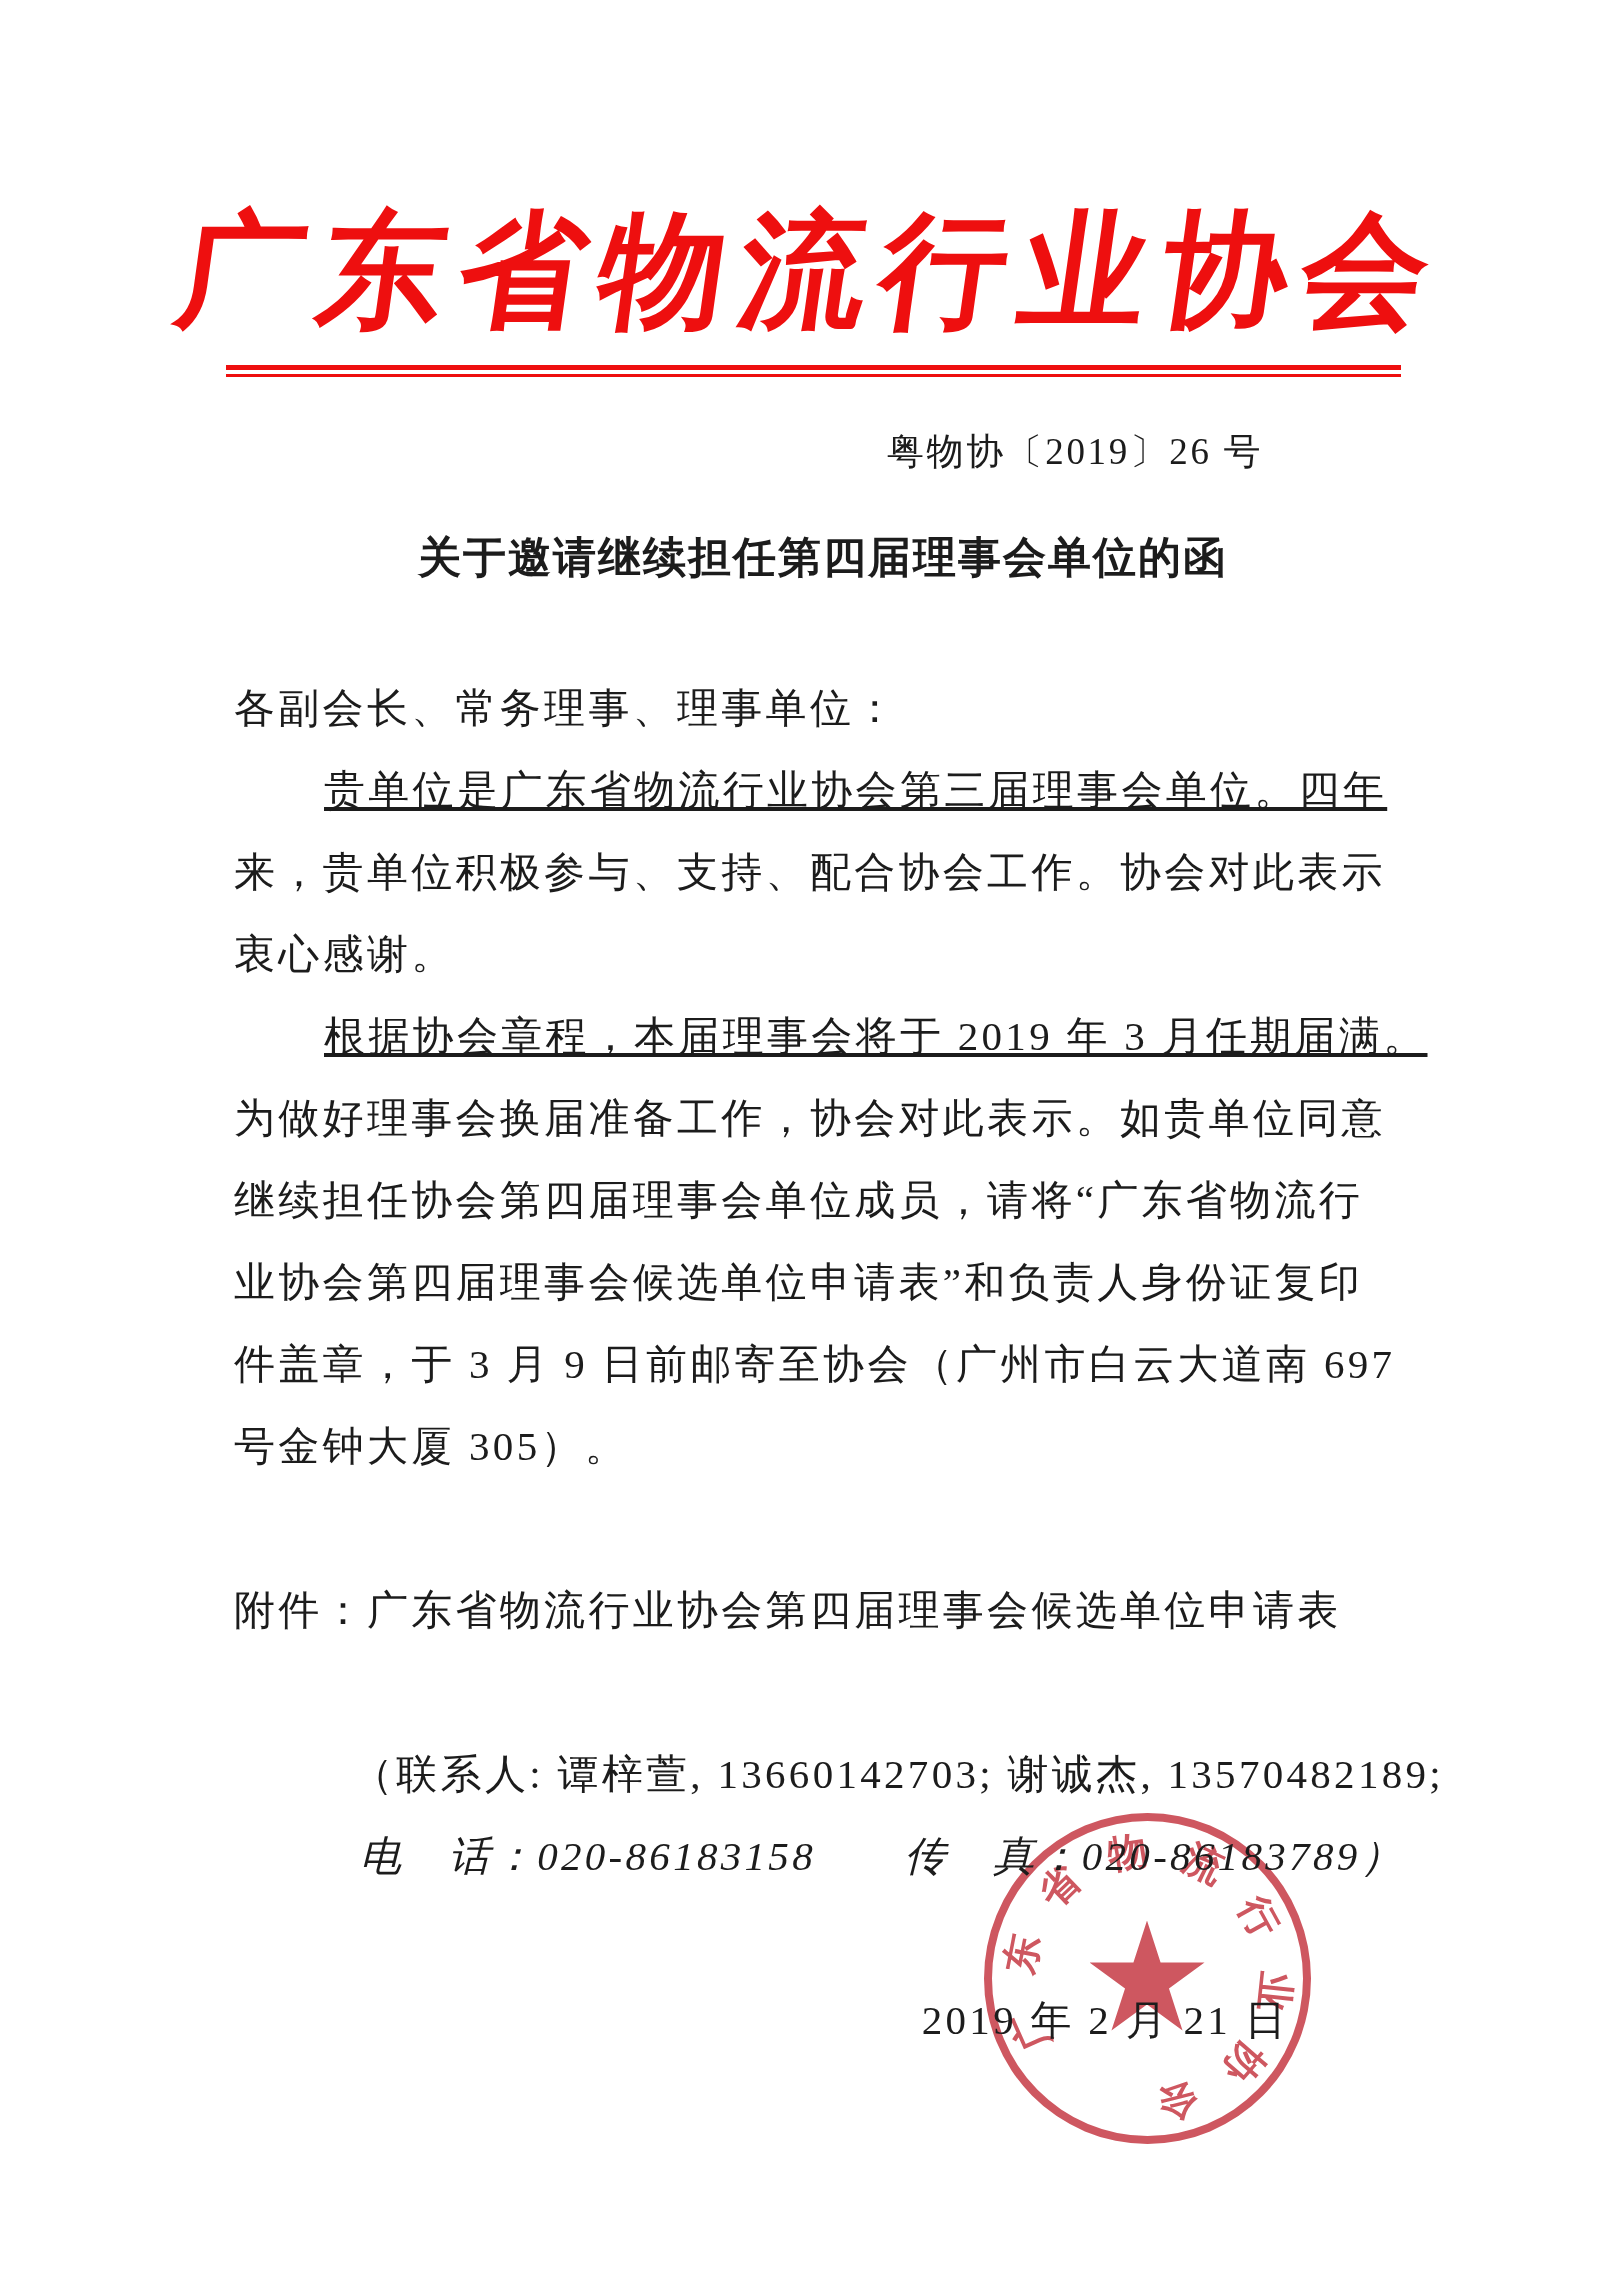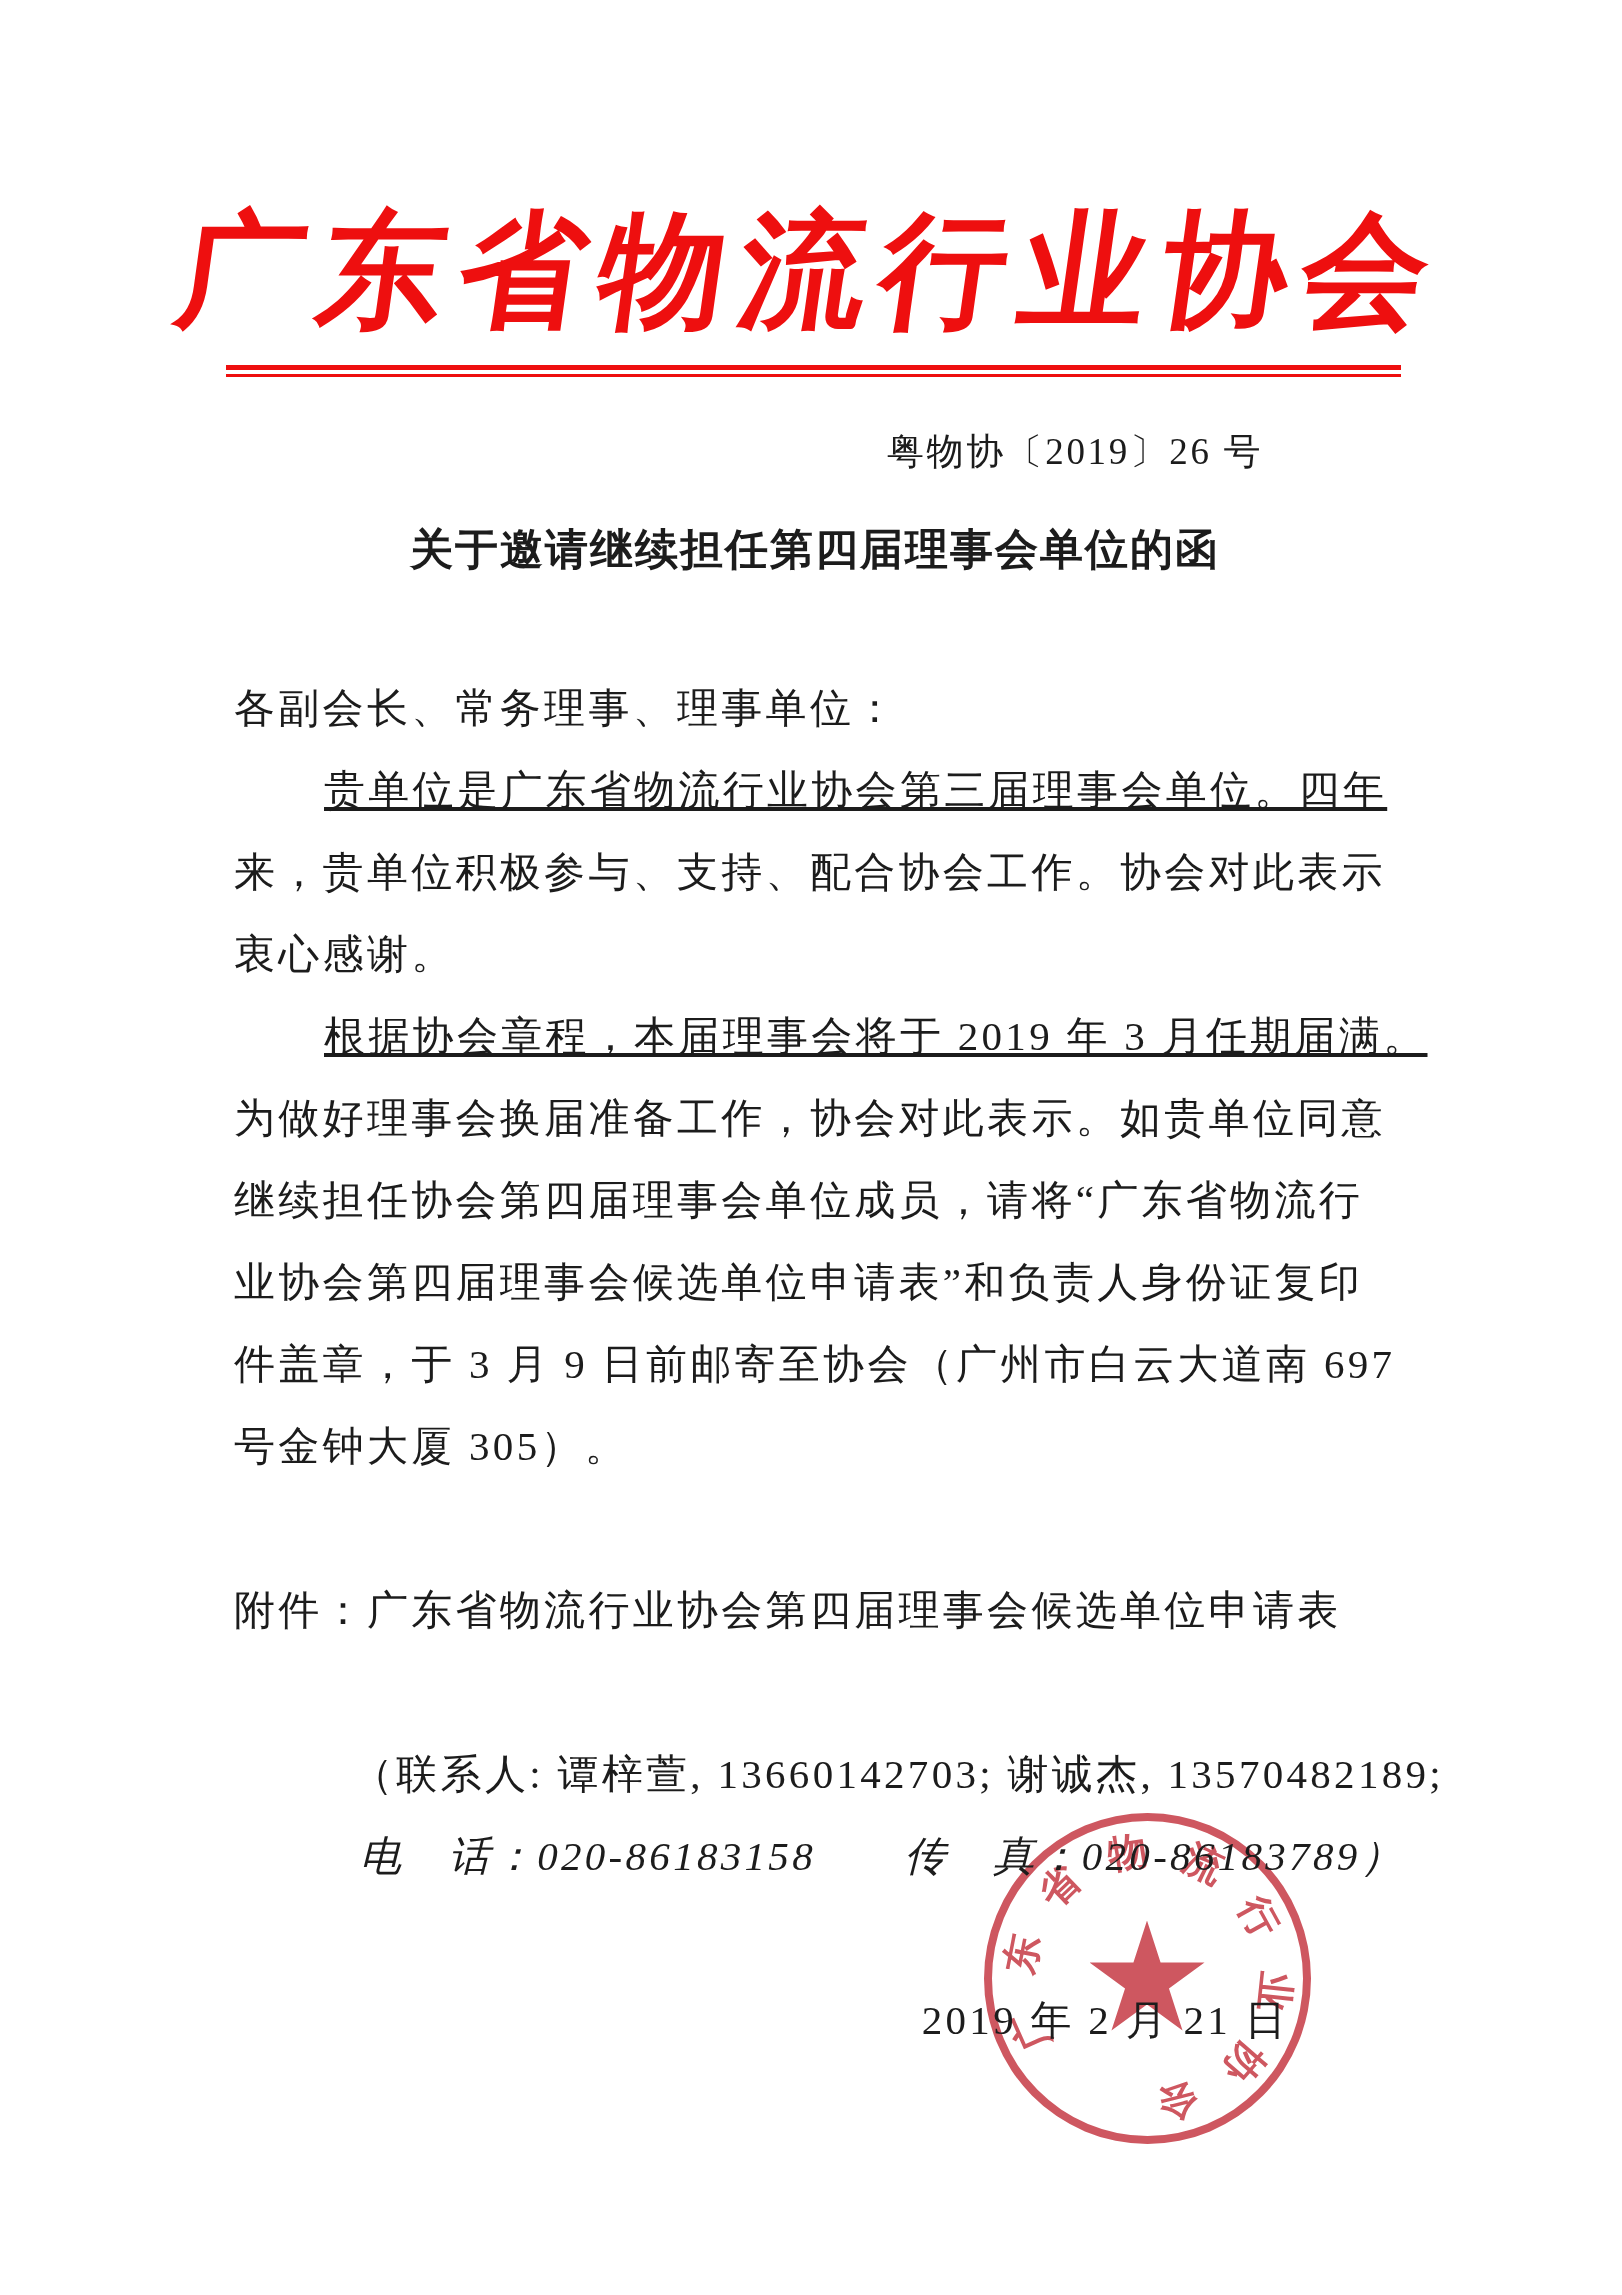--- a/index.html
+++ b/index.html
@@ -23,21 +23,21 @@
   }
   .rule{position:absolute;left:226px;width:1175px;background:var(--red);z-index:2;}
   .rule-thick{top:365px;height:5.2px;}
   .rule-thin{top:374px;height:2.6px;}
 
   .doc-number{
     position:absolute;top:427px;right:360px;
     font-size:37px;letter-spacing:2.6px;white-space:nowrap;z-index:2;
   }
   .doc-title{
-    position:absolute;top:517px;left:111px;width:1400px;margin:4px;
+    position:absolute;top:517px;left:111px;width:1400px;margin:12px;
     text-align:center;font-size:43px;font-weight:bold;letter-spacing:2px;
     white-space:nowrap;z-index:2;
   }
 
   .body-text{
     position:absolute;top:667px;left:234px;width:1153px;z-index:2;
     font-size:41px;letter-spacing:3.3px;
   }
   .line{height:82px;display:flex;align-items:center;white-space:nowrap;}
   .line.indent{padding-left:90px;text-decoration:underline;}

